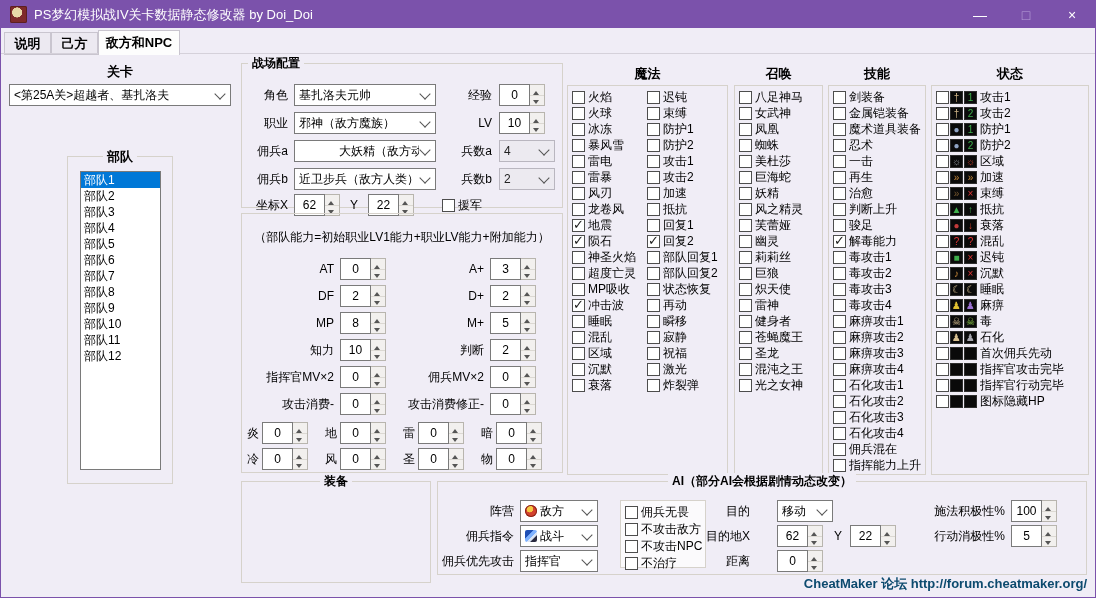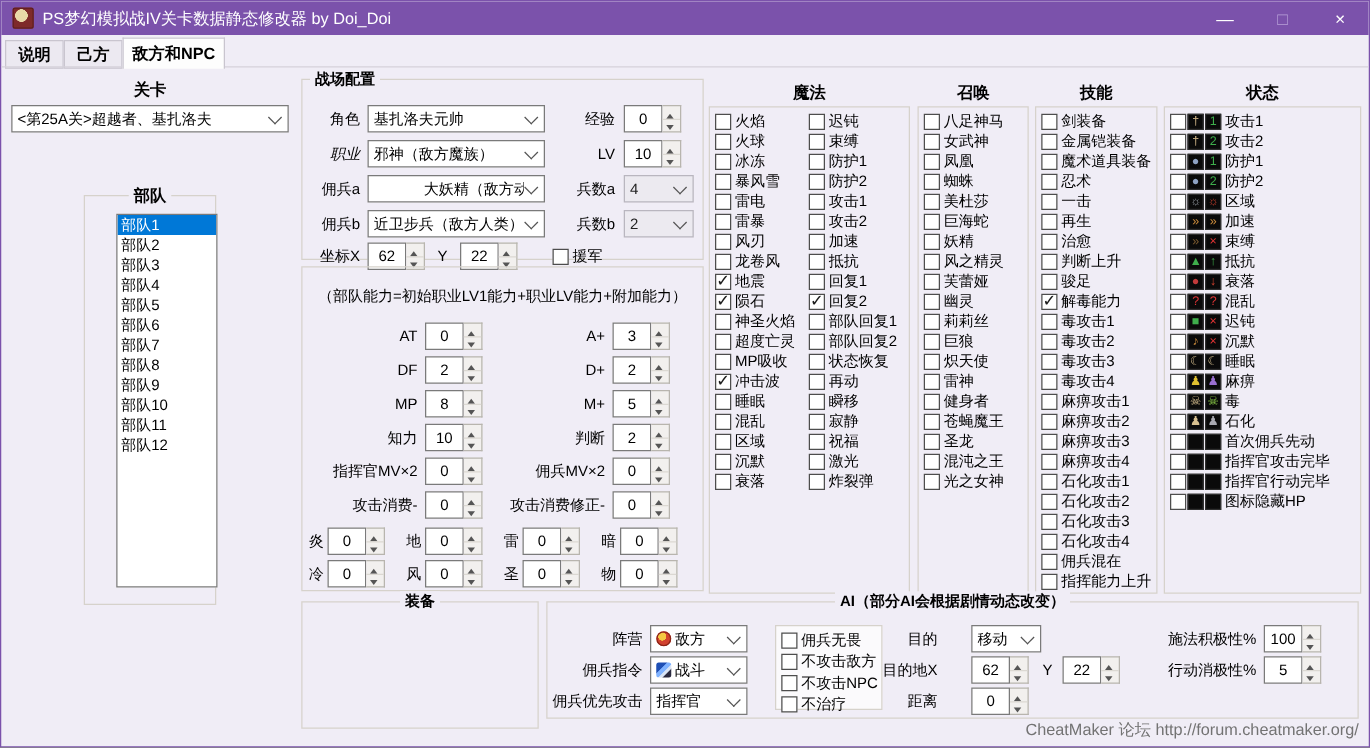--- a/index.html
+++ b/index.html
@@ -38,39 +38,39 @@
   .group{position:absolute;border:1px solid #d6d2cb;box-sizing:border-box;}
   .gtitle{position:absolute;top:-9px;background:#f0edf6;padding:0 4px;font-weight:bold;white-space:nowrap;}
   .gtitle.c{left:50%;transform:translateX(-50%);}
   .panel{position:absolute;border:1px solid #d6d2cb;box-sizing:border-box;}
   .subcol{position:absolute;top:3px;display:flex;flex-direction:column;}
   .checkrow{height:16px;display:flex;align-items:center;white-space:nowrap;}
   .checkrow .cblabel{margin-left:3px;}
   .tile{width:13px;height:13px;background:#0a0a0a;border:1px solid #2e2e2e;box-sizing:border-box;flex:none;
     font-size:10px;line-height:11px;text-align:center;color:#ccc;margin-left:1px;overflow:hidden;}
   .hdr{position:absolute;font-weight:bold;font-size:13px;text-align:center;}
-  .listbox{position:absolute;background:#fff;border:1px solid #7a7a7a;box-sizing:border-box;overflow:hidden;display:flex;flex-direction:column;margin-left:13px;}
+  .listbox{position:absolute;background:#fff;border:1px solid #7a7a7a;box-sizing:border-box;overflow:hidden;display:flex;flex-direction:column;}
   .listbox .litem{height:16px;flex:none;display:flex;align-items:center;padding-left:3px;}
   .listbox .litem.selected{background:#0078d7;color:#fff;}
   .button{position:absolute;background:#e3e1e6;border:1px solid #a8a5ae;display:flex;align-items:center;justify-content:center;font-size:14px;box-sizing:border-box;}
   .abilrow{display:flex;align-items:center;height:22px;margin-bottom:5px;}
   .abil-lbl{text-align:right;margin-right:6px;white-space:nowrap;}
   .abil-l .abil-lbl{width:92px;}
   .abil-r .abil-lbl{width:96px;}
   .spin.inline{position:static;flex:none;}
   .elemgrid{position:absolute;display:grid;grid-template-columns:repeat(4,78px);row-gap:4px;}
   .elemcell{display:flex;align-items:center;height:22px;}
   .elemlbl{width:15px;text-align:right;margin-right:3px;}
   .flagbox{position:absolute;background:#fbfafc;border:1px solid #d6d2cb;box-sizing:border-box;padding:3px 0 0 4px;}
   .flagbox .checkrow{height:17px;}
   .faction-ico{width:12px;height:12px;border-radius:50%;flex:none;margin-right:3px;
     background:radial-gradient(circle at 40% 35%,#f5c842 0 30%,#d2422e 32% 100%);box-shadow:inset 0 0 0 1px #8a2418;}
   .sword-ico{width:12px;height:12px;flex:none;margin-right:3px;border-radius:2px;
     background:linear-gradient(135deg,#1e4fb5 0 35%,#7fb2ff 38% 55%,#d9e4f5 58% 70%,#2a2a40 72% 100%);}
-  .statusbar{position:absolute;right:8px;bottom:4px;font-size:13px;color:#737373;white-space:nowrap;}
+  .statusbar{position:absolute;right:8px;bottom:4px;font-size:13px;color:#0c4a6e;white-space:nowrap;font-weight:bold;}
 </style>
 </head>
 <body>
 
 <div class="window">
 
   <div class="titlebar">
     <div class="app-icon"></div>
     <div class="title-text">PS梦幻模拟战IV关卡数据静态修改器 by Doi_Doi</div>
     <div class="tb-btns">
@@ -156,21 +156,21 @@
     </div>
     <div class="lbl r" style="left:198px;top:20px;width:52px;">经验</div>
     <div class="spin" style="left:257px;top:20px;">
       <div class="spin-val">0</div>
       <div class="spin-btns">
           <span class="up"></span>
           <span class="dn"></span>
         </div>
     </div>
 
-    <div class="lbl r" style="left:0;top:48px;width:46px;font-style:italic;">职业</div>
+    <div class="lbl r" style="left:0;top:48px;width:46px;">职业</div>
     <div class="combo" style="left:52px;top:48px;width:142px;">
       <span class="cval">邪神（敌方魔族）</span>
         <span class="chev"></span>
     </div>
     <div class="lbl r" style="left:198px;top:48px;width:52px;">LV</div>
     <div class="spin" style="left:257px;top:48px;">
       <div class="spin-val">10</div>
       <div class="spin-btns">
           <span class="up"></span>
           <span class="dn"></span>

